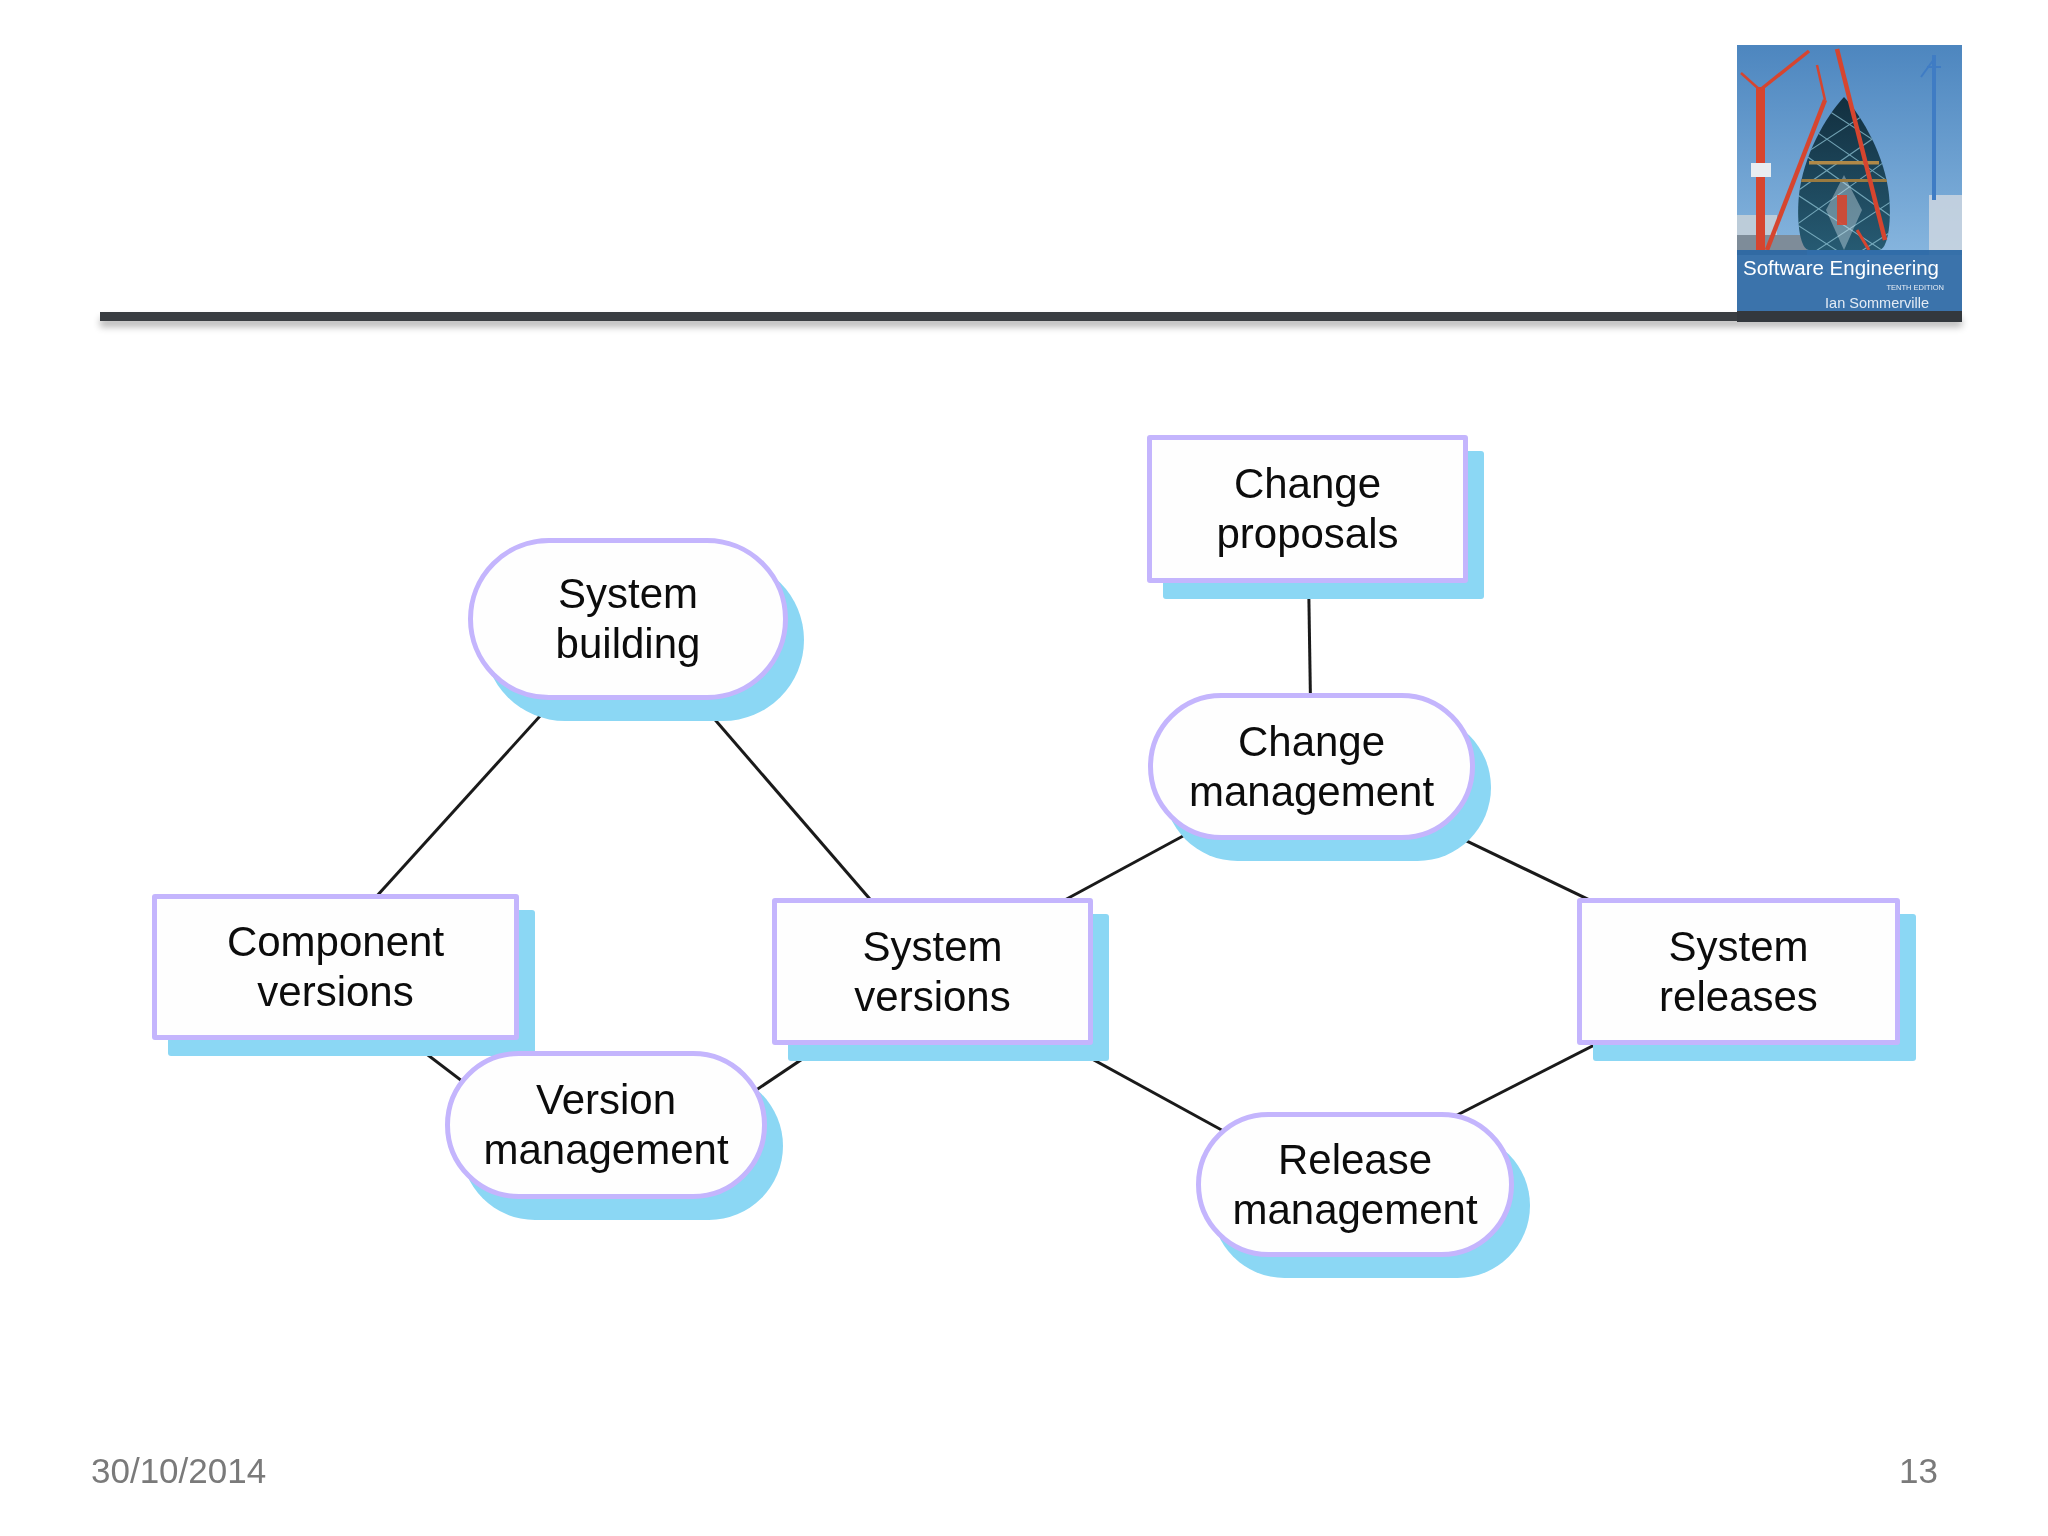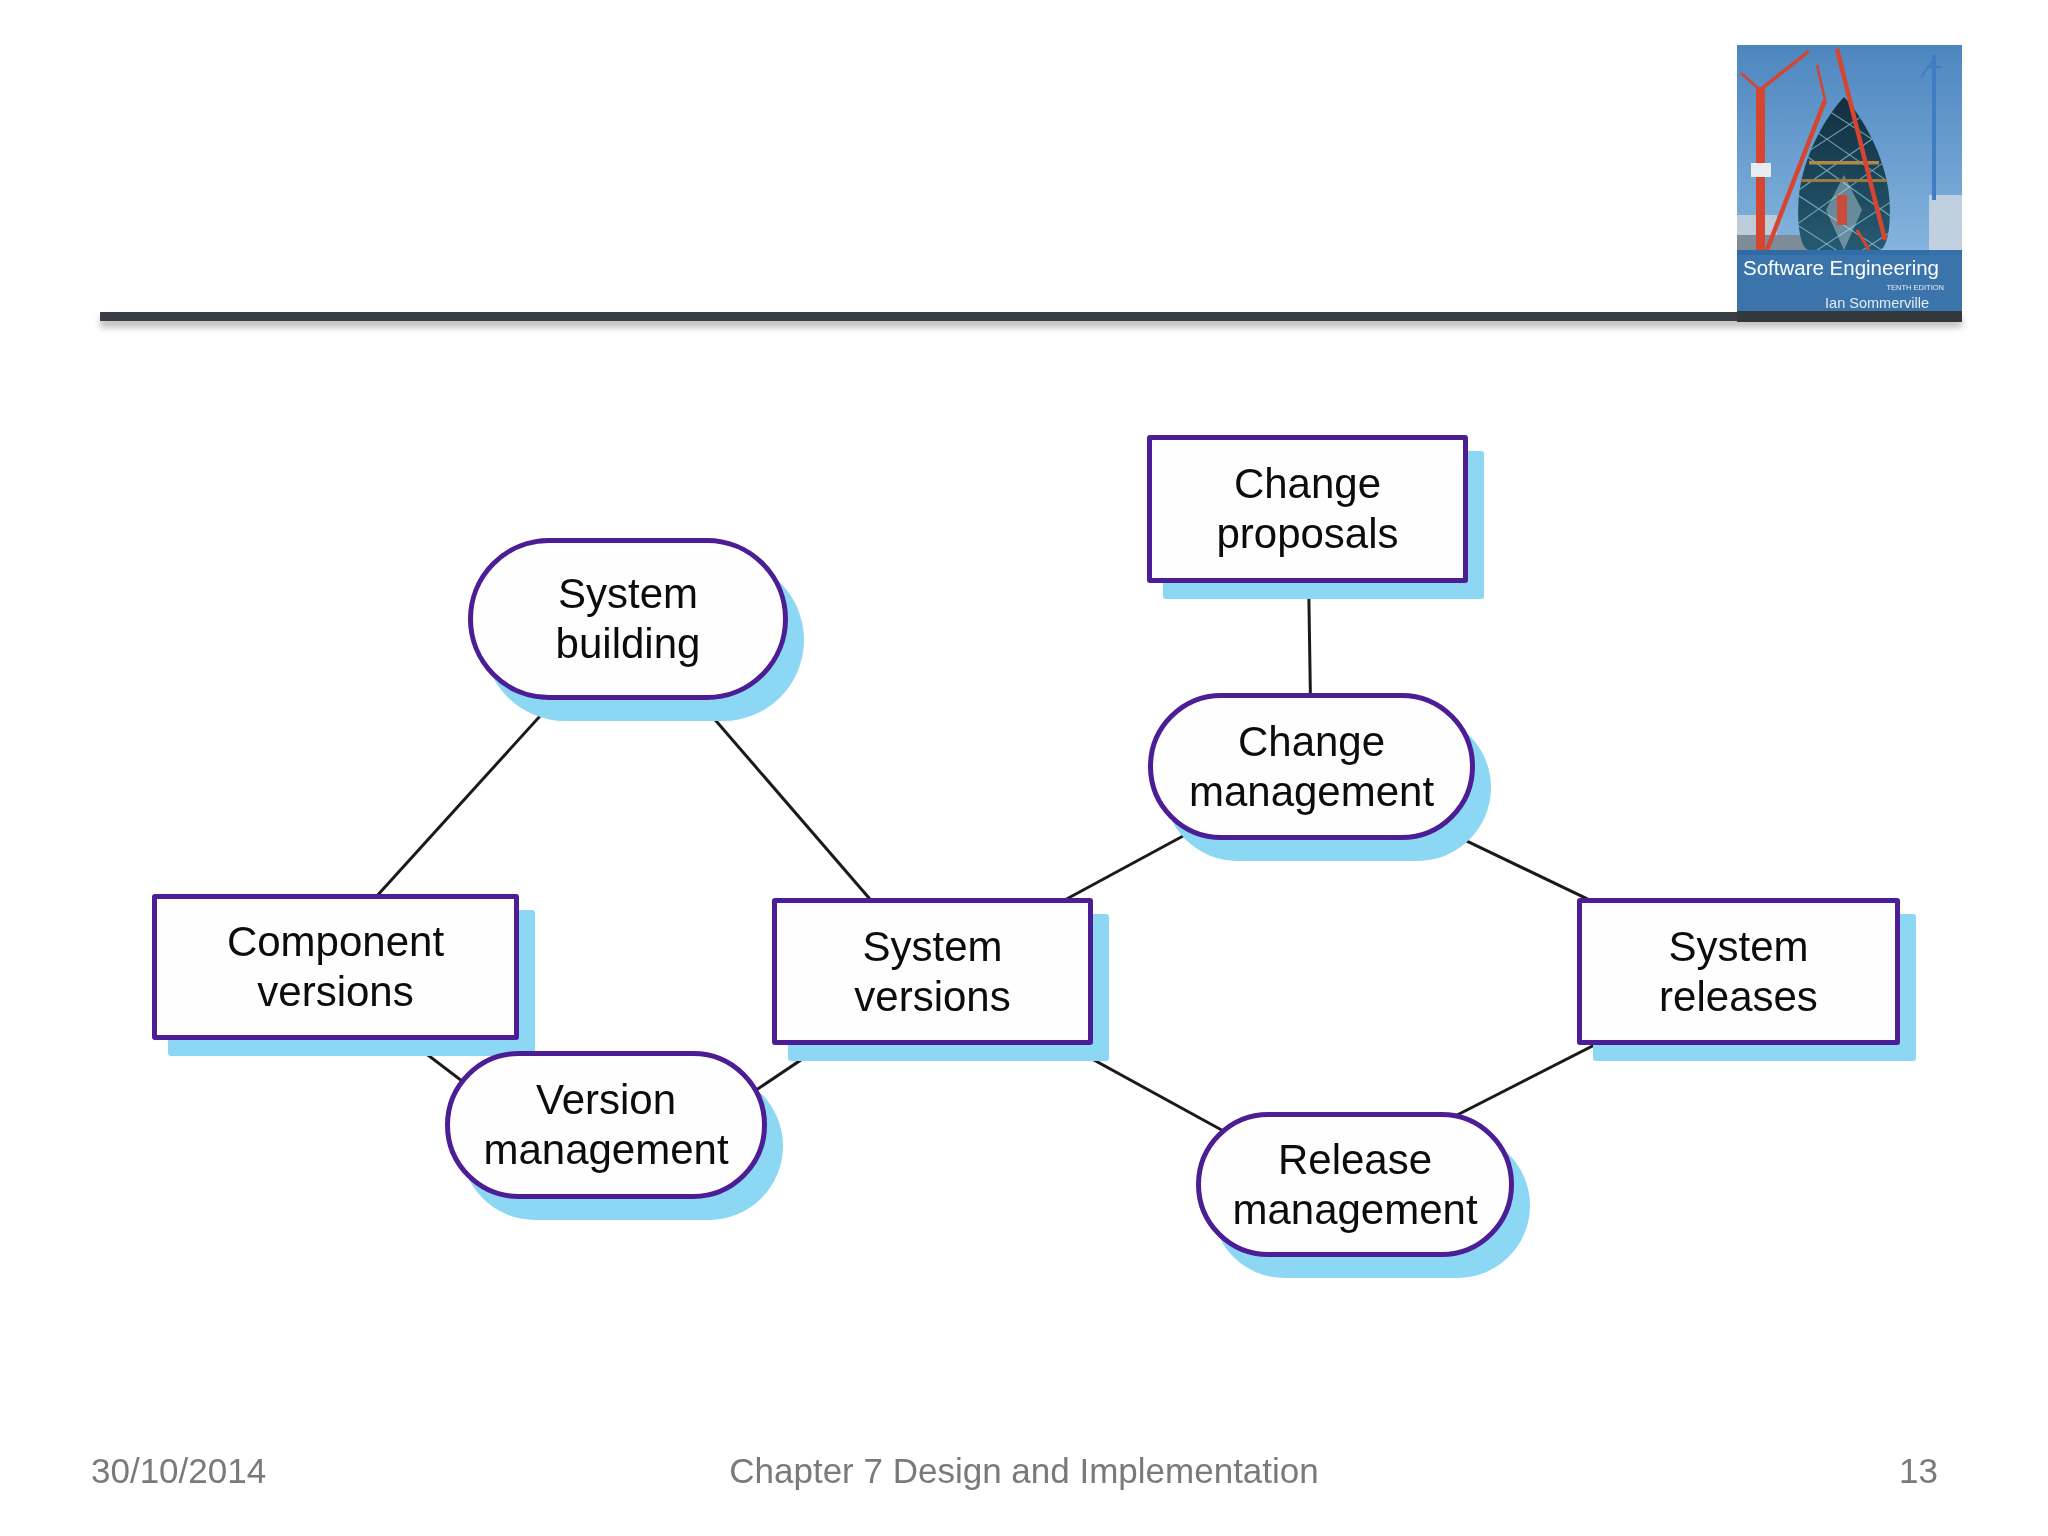--- a/index.html
+++ b/index.html
@@ -33,21 +33,21 @@
   }
   .diagram svg.edges{
     position:absolute;left:0;top:0;z-index:1;
   }
   .node{
     position:absolute;z-index:2;
     display:flex;align-items:center;justify-content:center;
     text-align:center;white-space:pre-line;
     box-sizing:border-box;
     background:#fefefe;
-    border:5px solid #4c1d95;
+    border:5px solid #c4b5fd;
     font-size:42px;line-height:1.18;color:#0c0c0c;
   }
   .node.rect{
     border-radius:3px;
     box-shadow:16px 16px 0 0 #8bd7f4;
   }
   .node.stadium{
     border-radius:85px;
     box-shadow:16px 21px 0 0 #8bd7f4;
   }
@@ -167,16 +167,15 @@
 releases</div>
 
     <div class="node stadium" style="left:445px;top:1051px;width:322px;height:148px;">Version
 management</div>
 
     <div class="node stadium" style="left:1196px;top:1112px;width:318px;height:145px;">Release
 management</div>
   </div>
 
   <div class="footer-item footer-date">30/10/2014</div>
-  <div class="footer-item footer-chapter">Chapter 7 Design and Implementation</div>
   <div class="footer-item footer-page">13</div>
 
 </div>
 
 </body></html>

